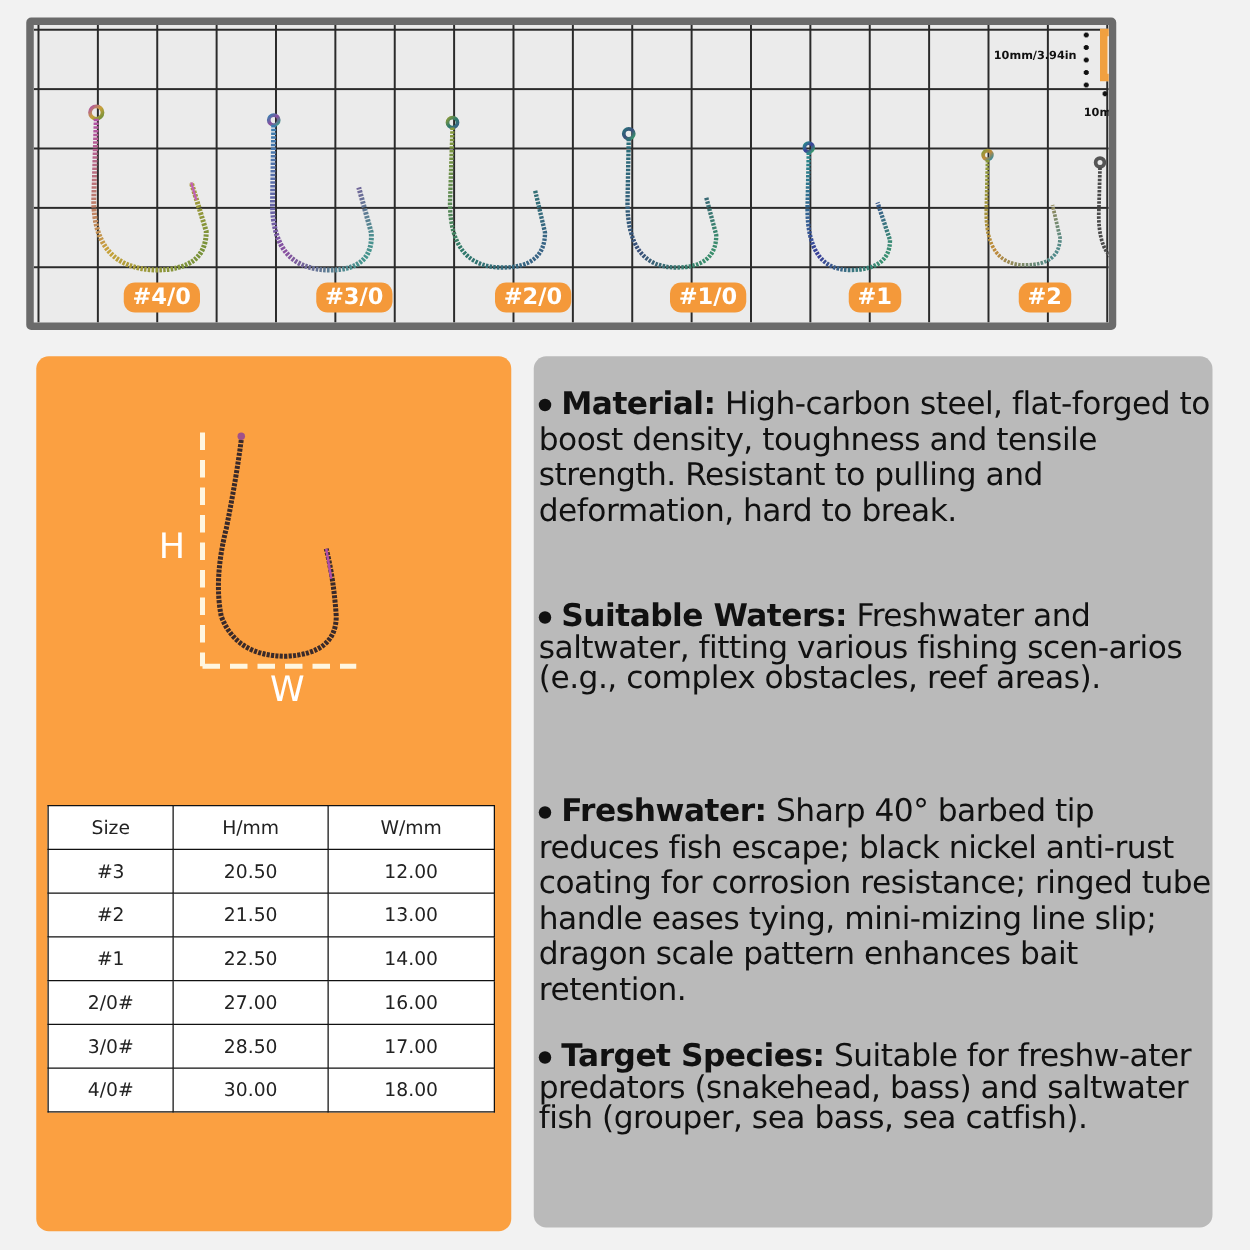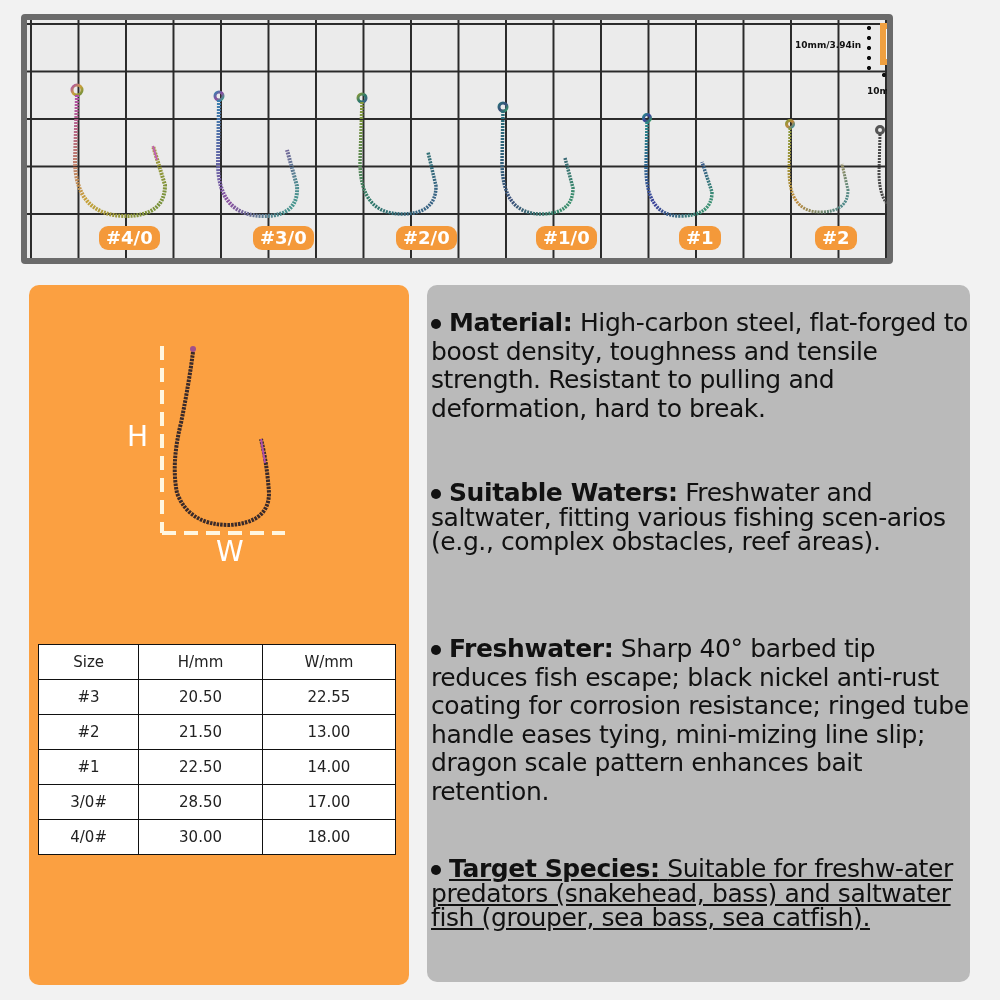--- a/index.html
+++ b/index.html
@@ -23,21 +23,21 @@
   .size-table{position:absolute;left:9px;top:359px;width:358px;border-collapse:collapse;background:#fff;}
   .size-table td,.size-table th{border:1.5px solid #111;height:34px;text-align:center;font-size:15px;font-weight:normal;color:#222;padding:0;}
 
   .gray-panel{position:absolute;left:427px;top:285px;width:543px;height:697px;background:#bababa;border-radius:10px;}
   .feature{position:absolute;left:4px;width:545px;font-family:"DejaVu Sans",sans-serif;font-size:25px;line-height:28.5px;color:#111;letter-spacing:-0.4px;}
   .feature .bullet{display:inline-block;width:10px;height:10px;background:#111;border-radius:50%;margin-right:8px;vertical-align:middle;}
   .feature .title{font-weight:bold;}
   .f1{top:24px;}
   .f2{top:196px;line-height:24.5px;}
   .f3{top:350px;}
-  .f4{top:572px;line-height:24.5px;text-decoration:underline;}
+  .f4{top:548px;line-height:24.5px;}
 </style>
 </head>
 <body>
 
 <div class="photo">
   <div class="grid"></div>
 
   <div class="dots-v"></div>
   <div class="scale-box"></div>
   <div class="dots-h"></div>
@@ -144,31 +144,36 @@
   <table class="size-table">
     <tbody>
         <tr>
       <th>Size</th>
       <th>H/mm</th>
       <th>W/mm</th>
     </tr>
     <tr>
       <td>#3</td>
       <td>20.50</td>
-      <td>22.55</td>
+      <td>12.00</td>
     </tr>
     <tr>
       <td>#2</td>
       <td>21.50</td>
       <td>13.00</td>
     </tr>
     <tr>
       <td>#1</td>
       <td>22.50</td>
       <td>14.00</td>
+    </tr>
+    <tr>
+      <td>2/0#</td>
+      <td>27.00</td>
+      <td>16.00</td>
     </tr>
     <tr>
       <td>3/0#</td>
       <td>28.50</td>
       <td>17.00</td>
     </tr>
     <tr>
       <td>4/0#</td>
       <td>30.00</td>
       <td>18.00</td>

